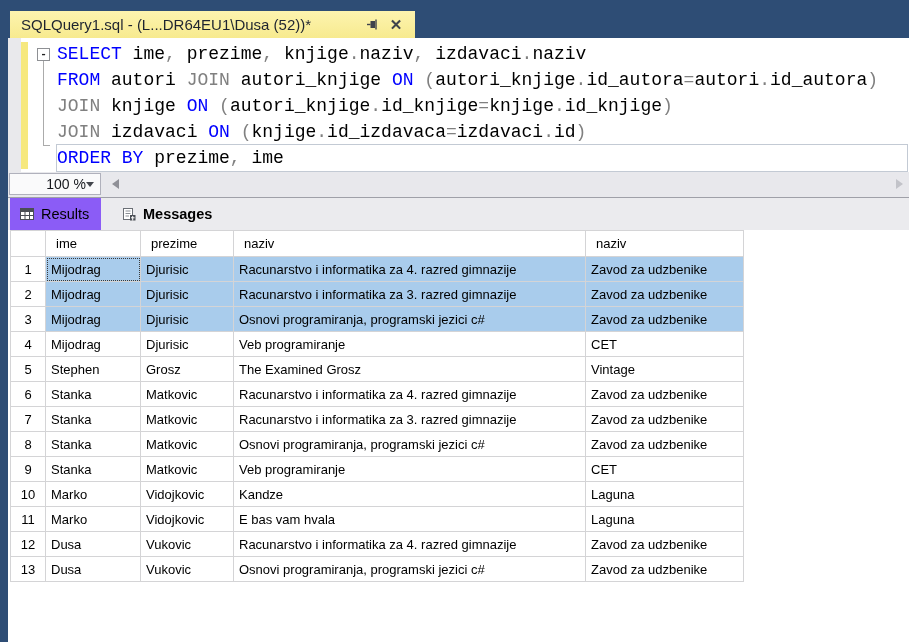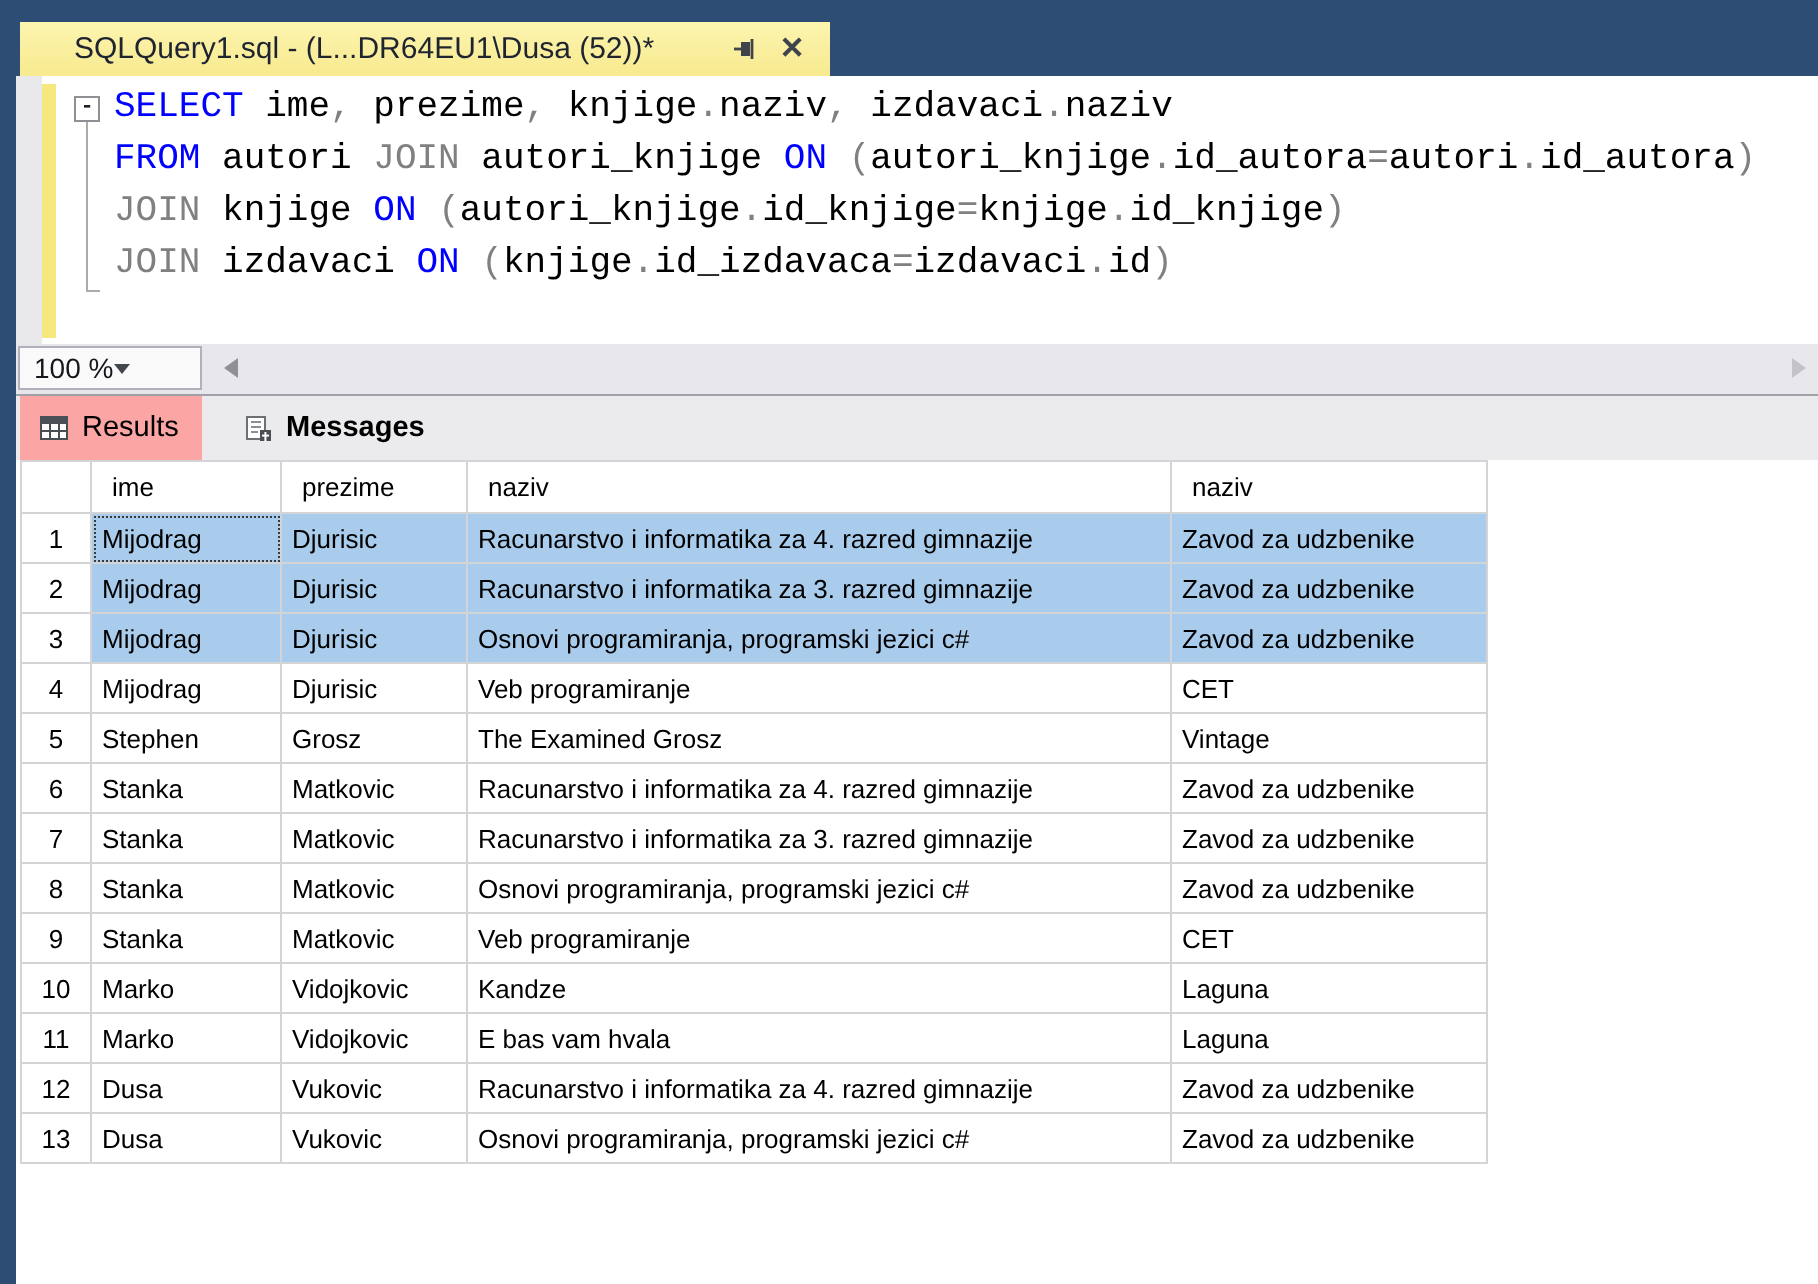--- a/index.html
+++ b/index.html
@@ -2,21 +2,21 @@
 <html><head>
 <meta charset="utf-8">
 <style>
   html,body{margin:0;padding:0;background:#1f3a5c;}
   .window{position:relative;width:909px;height:642px;background:#2E4D75;
           font-family:"Liberation Sans",sans-serif;overflow:hidden;}
 
   
   .doc-tab{position:absolute;left:10px;top:11px;width:405px;height:27px;
            background:linear-gradient(#FDF4AF,#F7EA8F);
-           display:flex;align-items:center;padding:0 10px 0 27px;box-sizing:border-box;
+           display:flex;align-items:center;padding:0 10px 0 11px;box-sizing:border-box;
            color:#1E2430;font-size:15px;white-space:nowrap;}
   .doc-tab .title{flex:1 1 auto;overflow:hidden;}
   .tab-btn{width:18px;height:18px;display:flex;align-items:center;justify-content:center;
            color:#3F434C;margin-left:6px;cursor:default;}
   .close-glyph{font-size:15px;font-weight:bold;line-height:15px;}
 
   
   .editor{position:absolute;left:8px;top:38px;right:0;height:134px;background:#FFFFFF;}
   .glyph-margin{position:absolute;left:0;top:0;bottom:0;width:13px;background:#E9E9EC;}
   .change-bar{position:absolute;left:13px;top:4px;bottom:3px;width:7px;background:#F6E87E;}
@@ -32,35 +32,35 @@
   .code-line.current{outline:1px solid #C3CAD4;}
   .tok-kw{color:#0000FF;}
   .tok-op{color:#808080;}
   .tok-pl{color:#000000;}
 
   
   .hscroll-bar{position:absolute;left:8px;top:172px;right:0;height:25px;background:#E8E8EC;
                border-bottom:1px solid #9FA0A8;box-sizing:content-box;}
   .zoom-box{position:absolute;left:1px;top:1px;width:92px;height:22px;background:#FAFAFB;
             border:1px solid #B0B1BC;box-sizing:border-box;display:flex;align-items:center;
-            justify-content:flex-start;padding:0 6px 0 7px;font-size:14px;color:#15171C;}
+            justify-content:flex-end;padding:0 6px 0 7px;font-size:14px;color:#15171C;}
   .dd-arrow{width:0;height:0;border-left:4px solid transparent;border-right:4px solid transparent;
             border-top:5px solid #43464D;}
   .scroll-left-btn{position:absolute;left:104px;top:7px;width:0;height:0;
             border-top:5px solid transparent;border-bottom:5px solid transparent;
             border-right:7px solid #8F9097;}
   .scroll-right-btn{position:absolute;right:6px;top:7px;width:0;height:0;
             border-top:5px solid transparent;border-bottom:5px solid transparent;
             border-left:7px solid #C2C3C9;}
 
   
   .tab-strip{position:absolute;left:8px;top:198px;right:0;height:32px;background:#EBEBEE;}
   .rtab{position:absolute;top:0;height:32px;display:flex;align-items:center;gap:7px;
         font-size:14.5px;color:#000;padding:0 12px 0 10px;box-sizing:border-box;white-space:nowrap;}
-  .rtab.active{background:#fca5a5;}
+  .rtab.active{background:#8b5cf6;}
   .rtab.results{left:2px;}
   .rtab.messages{left:104px;font-weight:bold;}
   .rtab svg{display:block;}
 
   
   .grid-area{position:absolute;left:8px;top:230px;right:0;bottom:0;background:#FFFFFF;}
   table.grid{position:absolute;left:2px;top:0;border-collapse:collapse;table-layout:fixed;
              font-size:13px;color:#000;}
   .grid th,.grid td{border:1px solid #D4D4D6;overflow:hidden;white-space:nowrap;}
   .grid thead th{height:25px;background:#FFFFFF;font-weight:normal;text-align:left;
@@ -96,20 +96,21 @@
     <div class="glyph-margin"></div>
     <div class="change-bar"></div>
     <div class="fold-box">-</div>
     <div class="fold-guide"></div>
     <div class="fold-tick"></div>
     <div class="code">
         <div class="code-line"><span class="tok-kw">SELECT</span><span class="tok-pl"> ime</span><span class="tok-op">,</span><span class="tok-pl"> prezime</span><span class="tok-op">,</span><span class="tok-pl"> knjige</span><span class="tok-op">.</span><span class="tok-pl">naziv</span><span class="tok-op">,</span><span class="tok-pl"> izdavaci</span><span class="tok-op">.</span><span class="tok-pl">naziv</span></div>
         <div class="code-line"><span class="tok-kw">FROM</span><span class="tok-pl"> autori </span><span class="tok-op">JOIN</span><span class="tok-pl"> autori_knjige </span><span class="tok-kw">ON</span><span class="tok-pl"> </span><span class="tok-op">(</span><span class="tok-pl">autori_knjige</span><span class="tok-op">.</span><span class="tok-pl">id_autora</span><span class="tok-op">=</span><span class="tok-pl">autori</span><span class="tok-op">.</span><span class="tok-pl">id_autora</span><span class="tok-op">)</span></div>
         <div class="code-line"><span class="tok-op">JOIN</span><span class="tok-pl"> knjige </span><span class="tok-kw">ON</span><span class="tok-pl"> </span><span class="tok-op">(</span><span class="tok-pl">autori_knjige</span><span class="tok-op">.</span><span class="tok-pl">id_knjige</span><span class="tok-op">=</span><span class="tok-pl">knjige</span><span class="tok-op">.</span><span class="tok-pl">id_knjige</span><span class="tok-op">)</span></div>
         <div class="code-line"><span class="tok-op">JOIN</span><span class="tok-pl"> izdavaci </span><span class="tok-kw">ON</span><span class="tok-pl"> </span><span class="tok-op">(</span><span class="tok-pl">knjige</span><span class="tok-op">.</span><span class="tok-pl">id_izdavaca</span><span class="tok-op">=</span><span class="tok-pl">izdavaci</span><span class="tok-op">.</span><span class="tok-pl">id</span><span class="tok-op">)</span></div>
+        <div class="code-line current"><span class="tok-kw">ORDER BY</span><span class="tok-pl"> prezime</span><span class="tok-op">,</span><span class="tok-pl"> ime</span></div>
       </div>
   </div>
 
   <div class="hscroll-bar">
     <div class="zoom-box">
       <span>100 %</span>
       <span class="dd-arrow"></span>
     </div>
     <div class="scroll-left-btn"></div>
     <div class="scroll-right-btn"></div>

